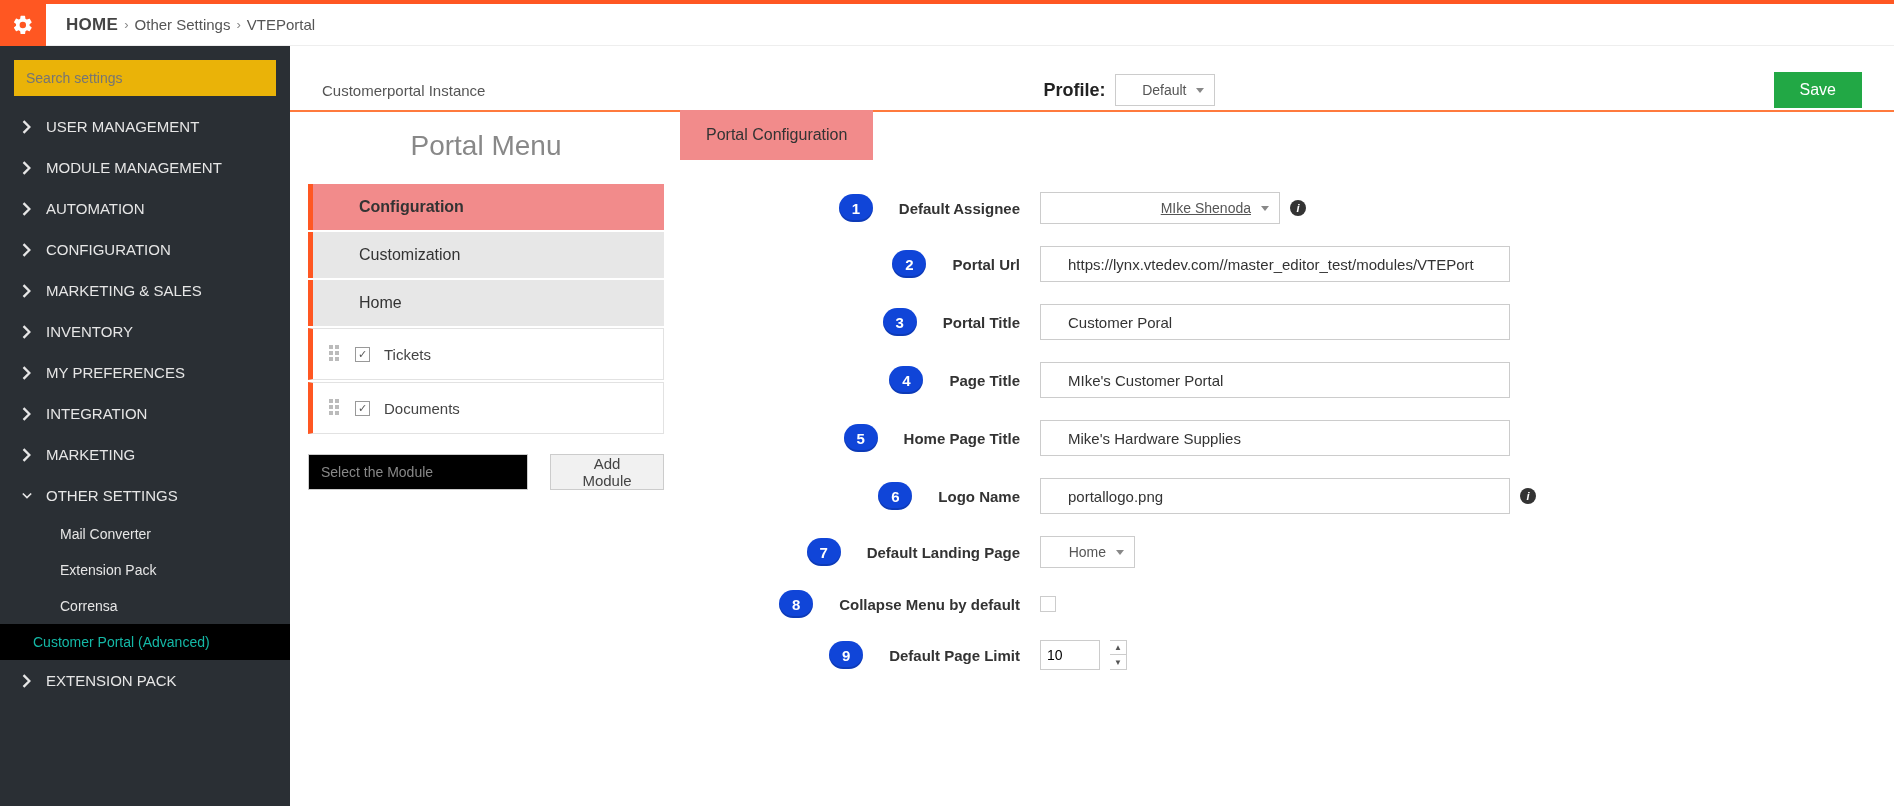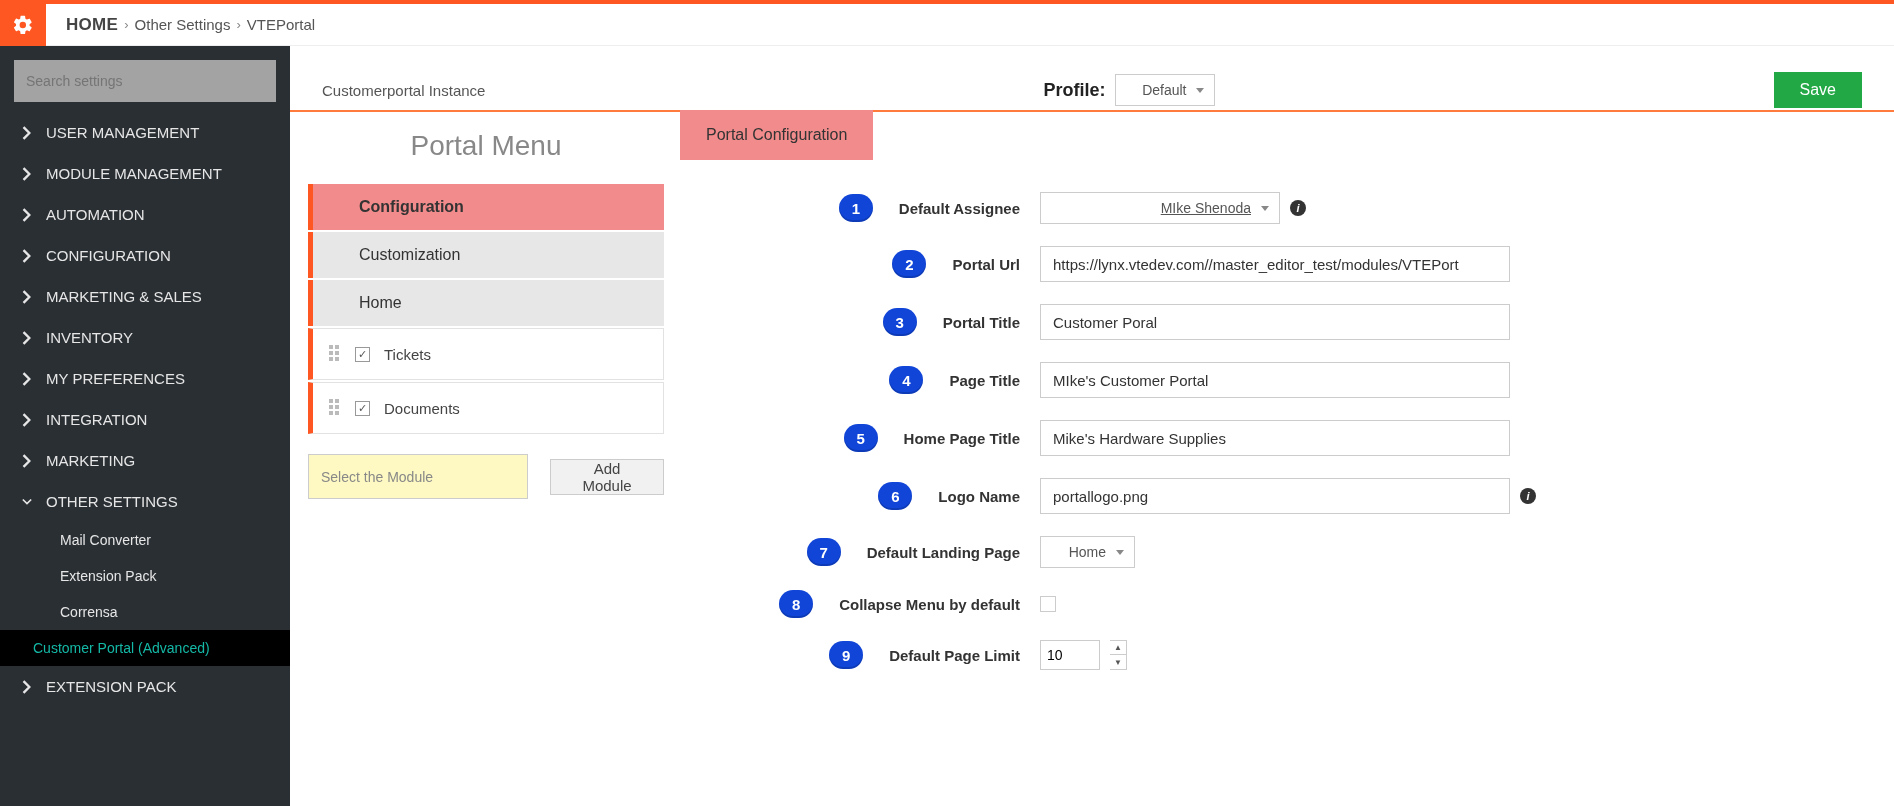--- a/index.html
+++ b/index.html
@@ -51,26 +51,26 @@
   .sidebar {
     width: 290px;
     background: #2a2f34;
     color: #fff;
     min-height: 762px;
     padding: 14px 0;
   }
   .search-wrap { padding: 0 14px 10px; }
   .search-input {
     width: 100%;
-    height: 42px;
+    height: 36px;
     border: none;
     padding: 0 12px;
     font-size: 14px;
     color: #444;
-    background: #a3a3a3;
+    background: #eab308;
   }
   .nav-item {
     display: flex;
     align-items: center;
     padding: 12px 20px;
     font-size: 15px;
     font-weight: 500;
     cursor: pointer;
     color: #e6e6e6;
   }
@@ -211,27 +211,27 @@
     background: #fff;
   }
   .pm-add-row {
     display: flex;
     gap: 22px;
     margin-top: 20px;
     align-items: center;
   }
   .pm-select {
     flex: 0 0 220px;
-    height: 45px;
+    height: 36px;
     border: 1px solid #ccc;
     padding: 0 12px;
     color: #888;
     font-size: 14px;
     display: flex; align-items: center;
-    background: #fef9c3;
+    background: #000000;
   }
   .btn-add {
     height: 36px;
     padding: 0 18px;
     background: #f1f1f1;
     border: 1px solid #ccc;
     color: #444;
     font-size: 15px;
     cursor: pointer;
   }
@@ -281,21 +281,21 @@
   }
   .input-col {
     display: flex;
     align-items: center;
     gap: 10px;
   }
   .text-input {
     width: 470px;
     height: 36px;
     border: 1px solid #ccc;
-    padding: 0 12px;
+    padding: 0 27px;
     font-size: 15px;
     color: #333;
   }
   .select-wide {
     width: 240px;
     text-decoration: underline;
   }
   .info-icon {
     width: 16px; height: 16px;
     border-radius: 50%;

